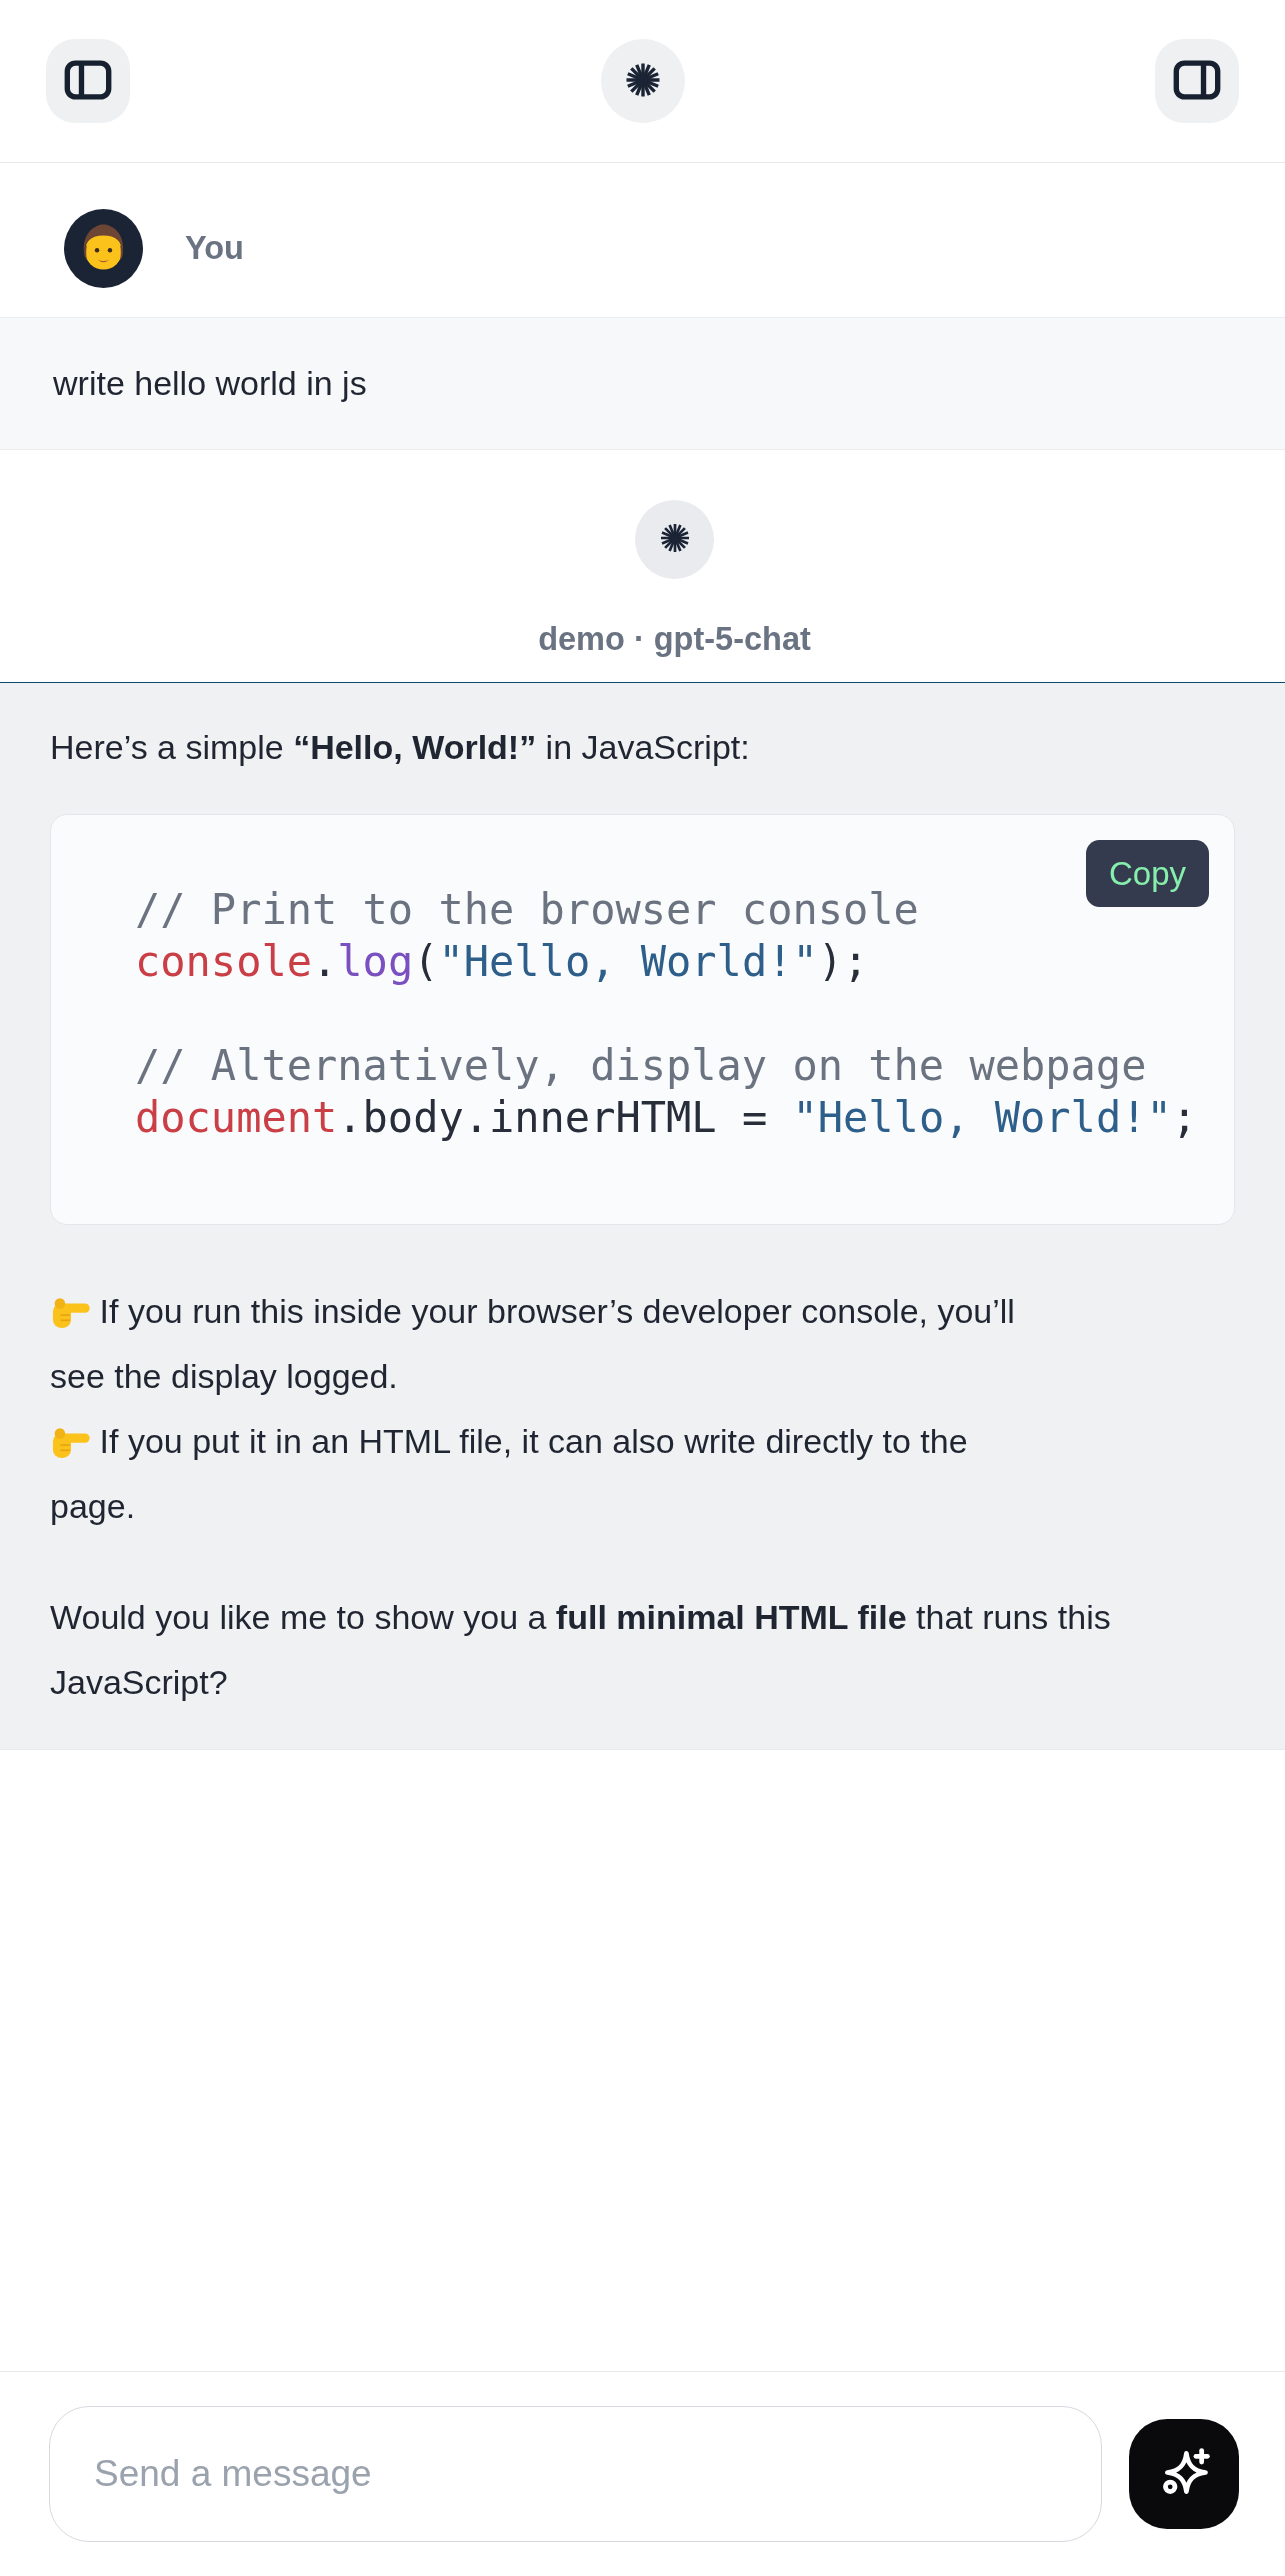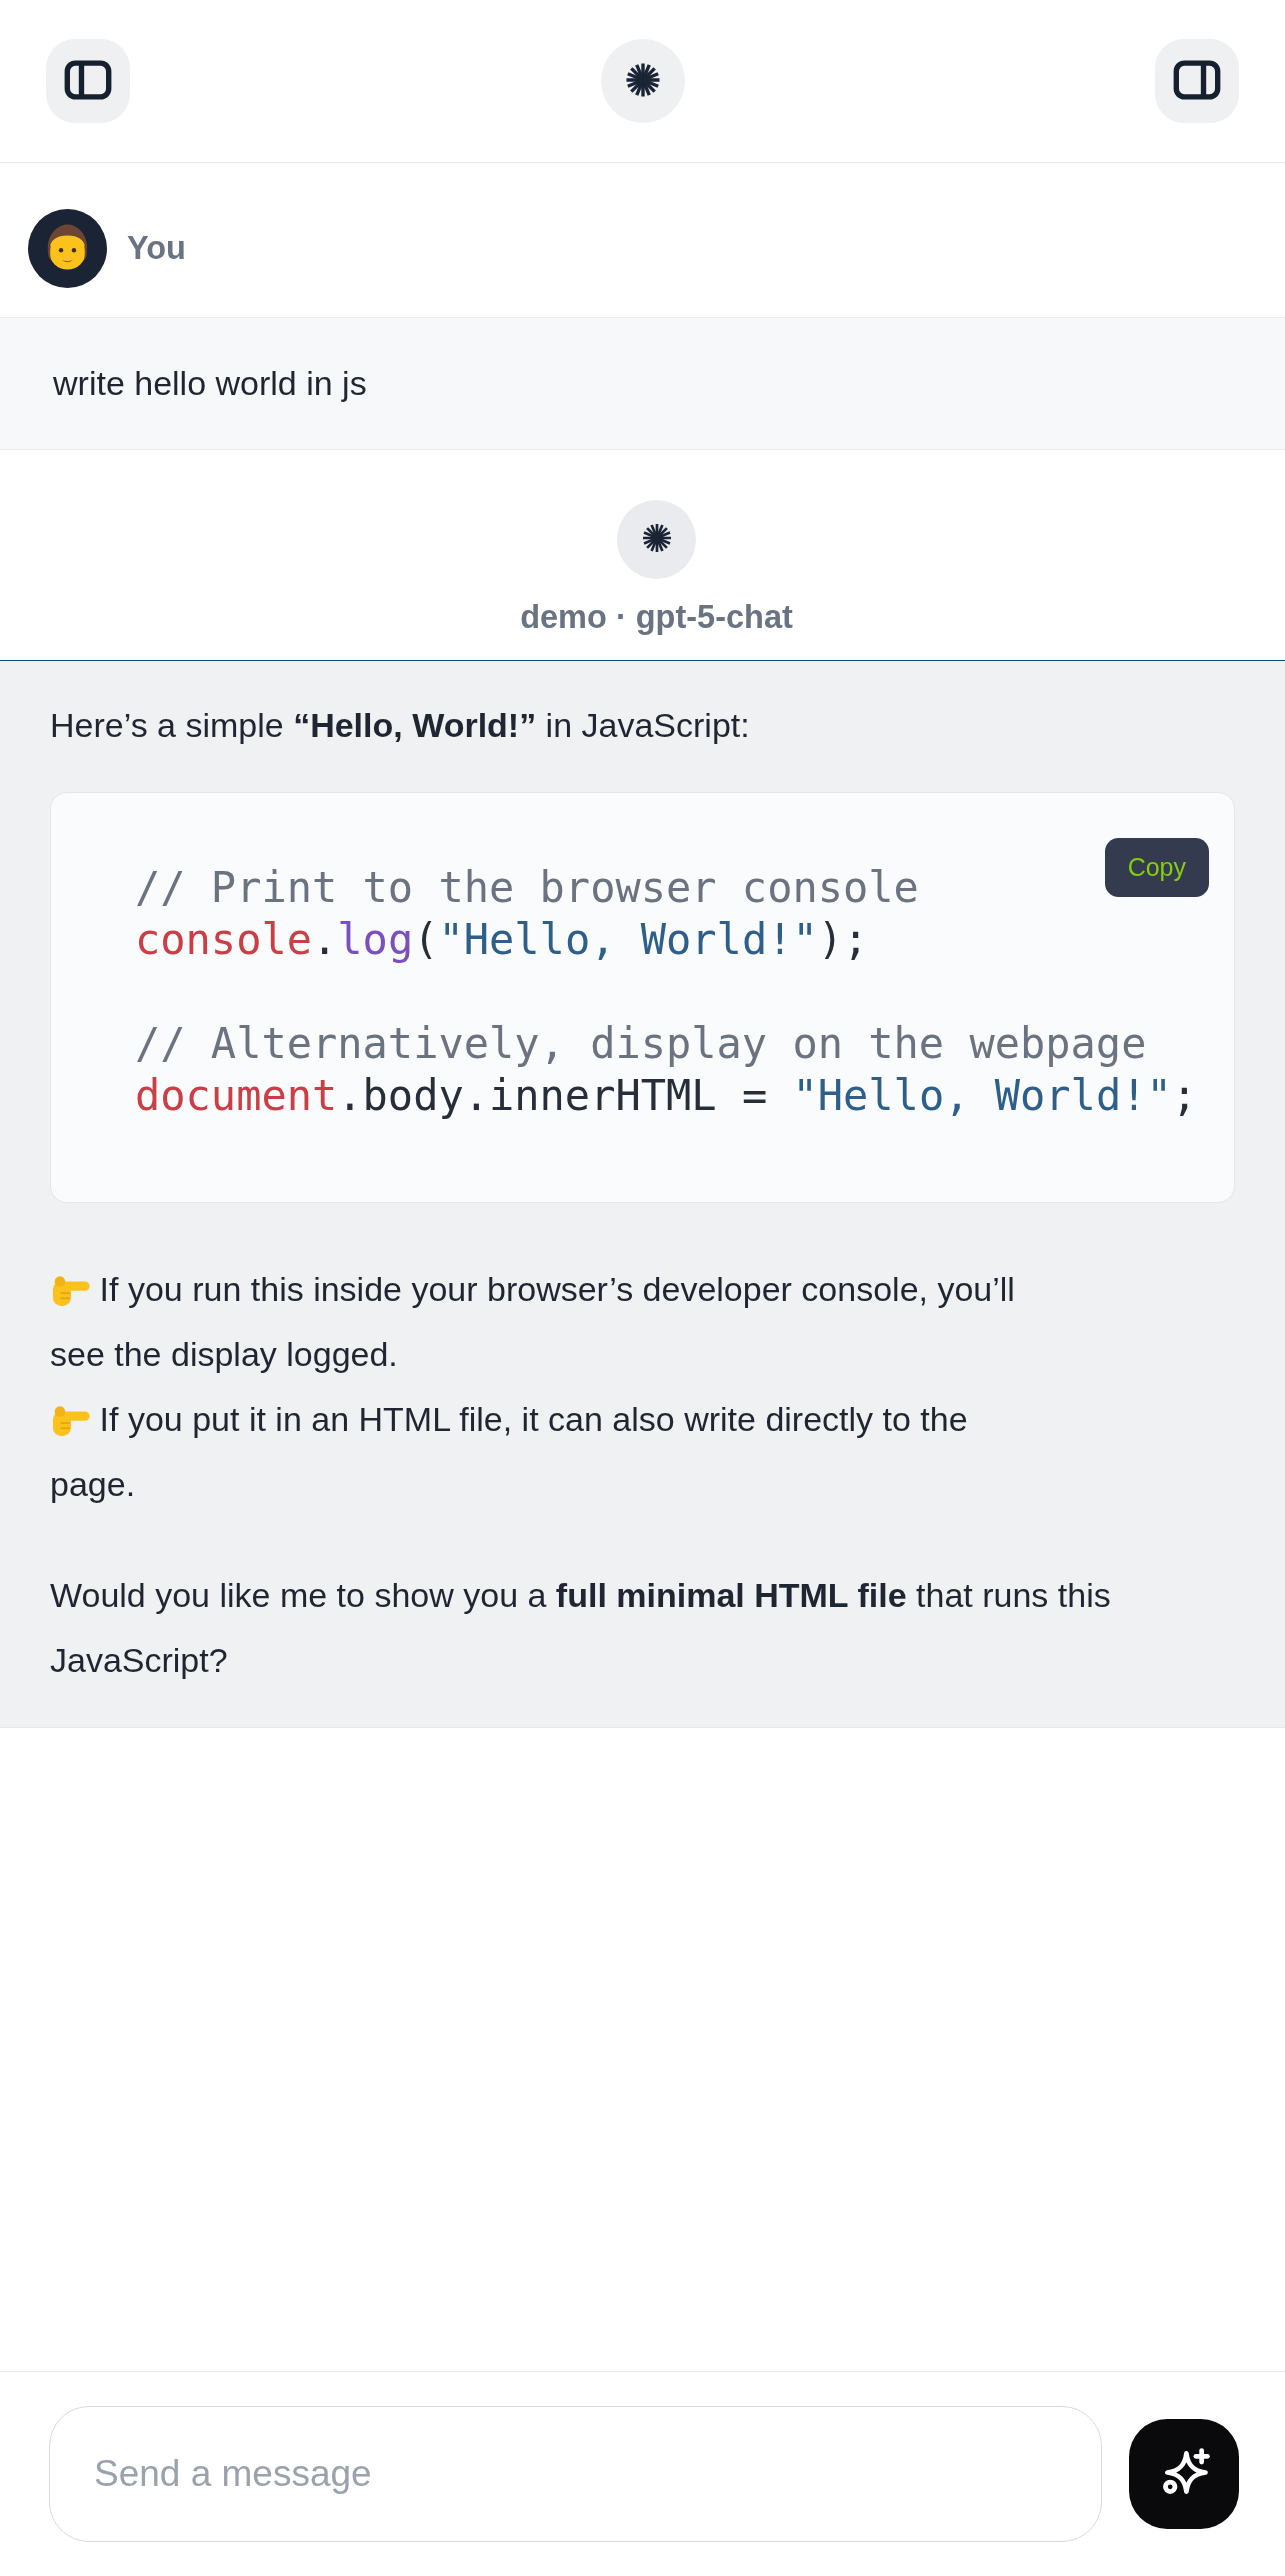--- a/index.html
+++ b/index.html
@@ -8,21 +8,21 @@
   .app { width:1285px; height:2576px; background:#fff; display:flex; flex-direction:column; overflow:hidden; }
 
   
   .topbar { height:163px; flex:none; display:flex; align-items:center; justify-content:space-between;
             padding:0 46px; border-bottom:1px solid #e8eaec; position:relative; background:#fff; }
   .icon-btn { width:84px; height:84px; border-radius:29px; background:#eef0f2; border:none;
               display:flex; align-items:center; justify-content:center; cursor:pointer; }
   .icon-btn.center { position:absolute; left:50%; transform:translateX(-50%); border-radius:42px; }
 
   
-  .turn-head { display:flex; align-items:center; gap:20px; padding-left:28px; }
+  .turn-head { display:flex; align-items:center; gap:42px; padding-left:28px;margin-left:36px; }
   .turn-head.user { margin-top:46px; }
   .turn-head.assistant { margin-top:50px;flex-direction:column; }
   .avatar { width:79px; height:79px; border-radius:50%; flex:none;
             display:flex; align-items:center; justify-content:center; overflow:hidden; }
   .avatar.user { background:#1b2434; }
   .avatar.assistant { background:#e9ebee; }
   .author { font-size:32.5px; font-weight:700; color:#6a7382; }
 
   
   .user-band { margin-top:29px; height:133px; background:#f7f8f9;
@@ -37,23 +37,23 @@
 
   .code-block { margin-top:34px; position:relative; background:#fafbfc;
                 border:1.9px solid #e3e6ea; border-radius:17px; padding:69px 23px 80px 84px; }
   .code-line { font-family:"DejaVu Sans Mono","Liberation Mono",monospace;
                font-size:42px; line-height:52px; min-height:52px; white-space:pre; color:#272e3a; }
   .tok-comment { color:#6c7380; }
   .tok-builtin { color:#ca3e46; }
   .tok-function { color:#7a4fc0; }
   .tok-string { color:#2e5f8a; }
   .tok-plain { color:#272e3a; }
-  .copy-btn { position:absolute; top:25px; right:25px; background:#343b4e; color:#84cc16;
-              font-family:"Liberation Sans",sans-serif; font-size:25px; line-height:1;
-              padding:17px 23px; border:none; border-radius:13.4px; cursor:pointer;margin-top:20px; }
+  .copy-btn { position:absolute; top:25px; right:25px; background:#343b4e; color:#86efac;
+              font-family:"Liberation Sans",sans-serif; font-size:33px; line-height:1;
+              padding:17px 23px; border:none; border-radius:13.4px; cursor:pointer; }
 
   .notes { margin-top:54px; }
   .note-line { white-space:nowrap; }
   .hand-icon { width:42px; height:42px; vertical-align:-8.6px; margin-right:7.6px; }
   .outro { margin-top:46px; }
 
   
   .chat { flex:1 1 auto; overflow:hidden; background:#fff; }
 
   

